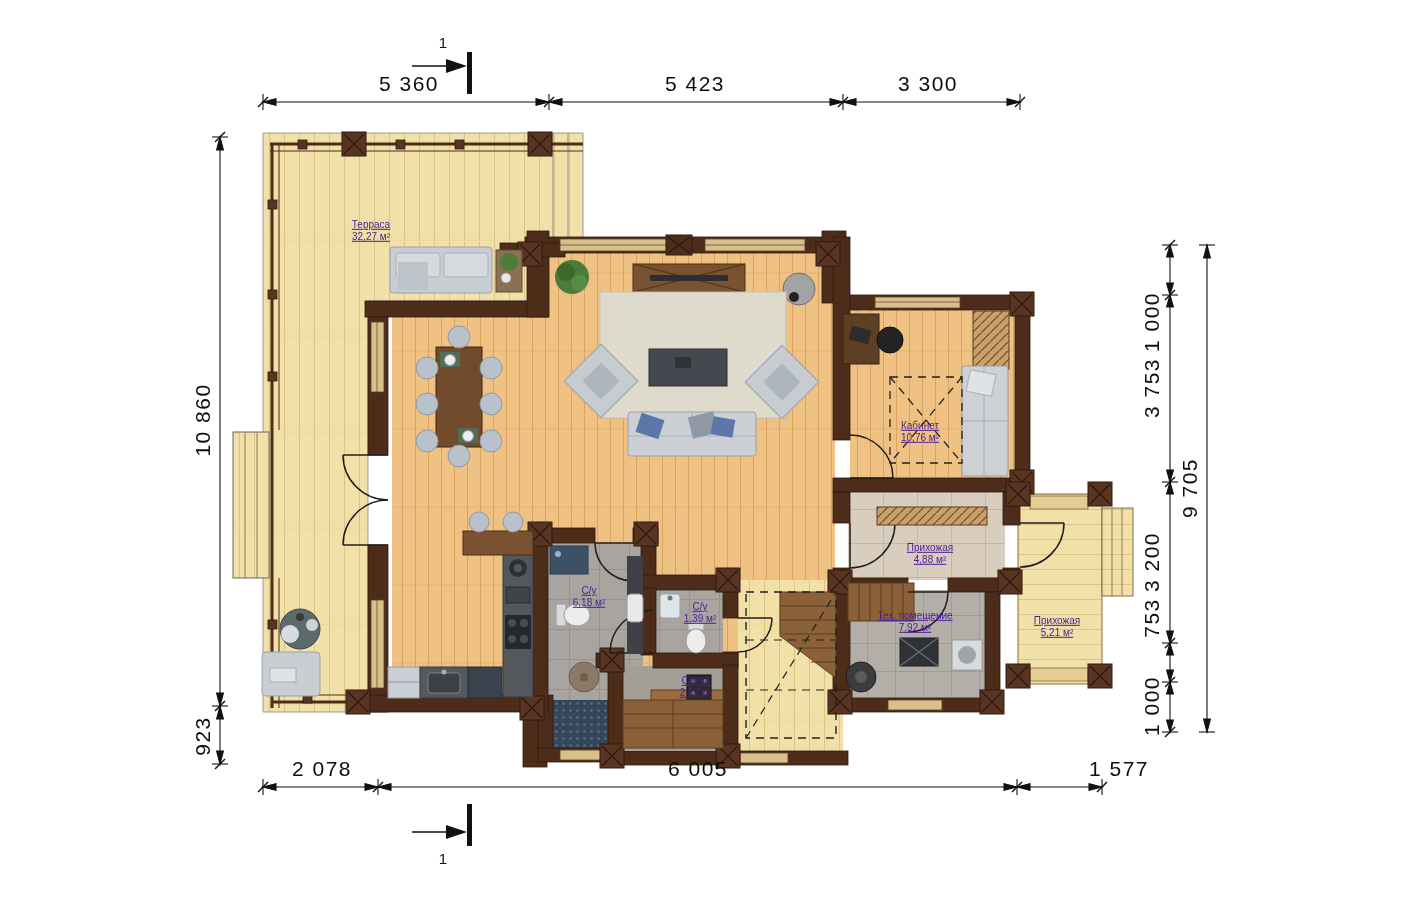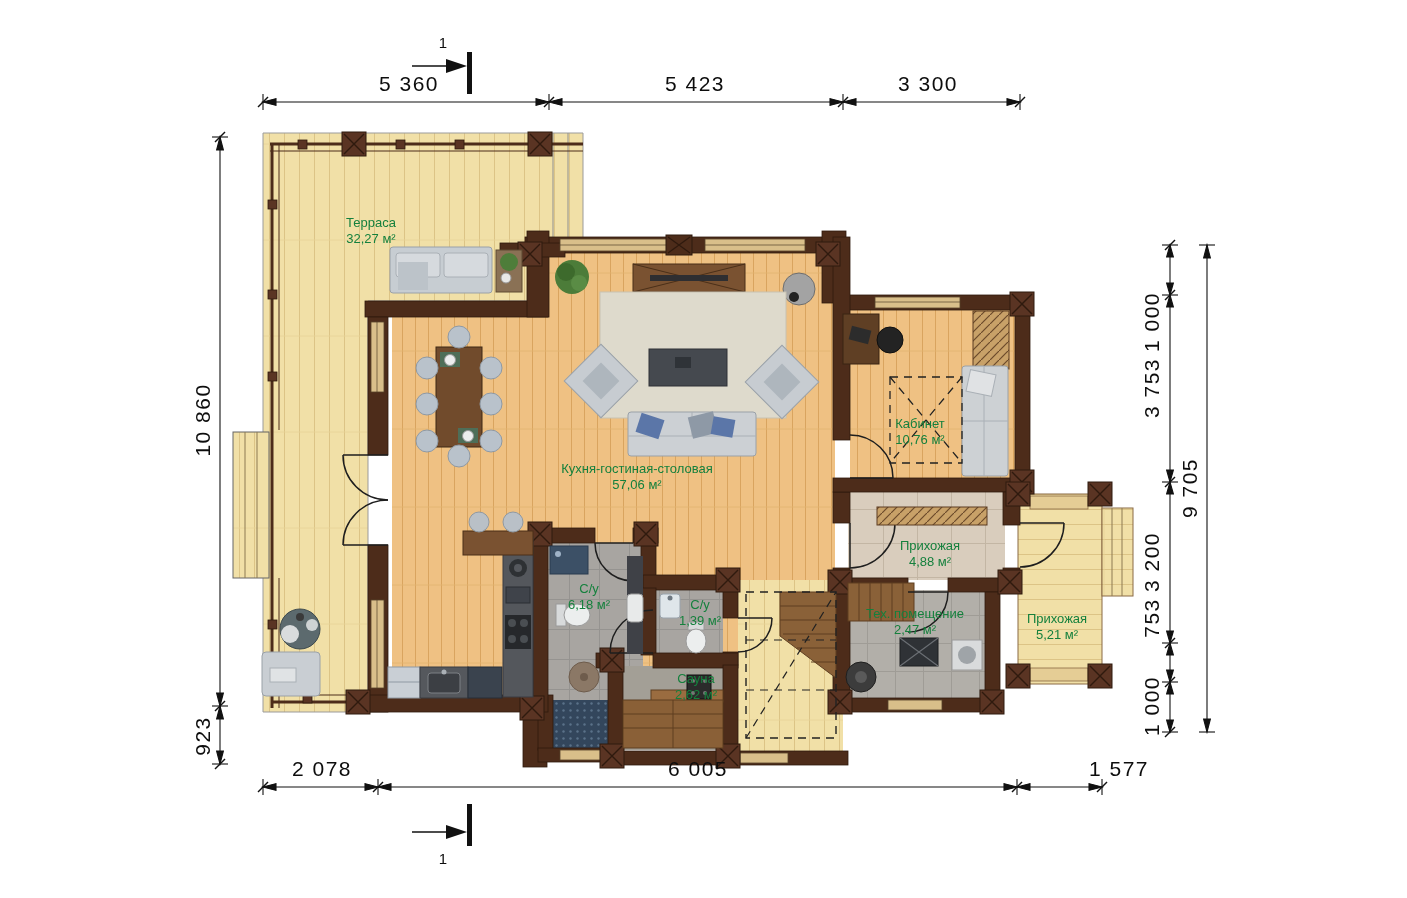--- a/index.html
+++ b/index.html
@@ -1,20 +1,20 @@
 <!DOCTYPE html>
 <html><head>
 <meta charset="utf-8">
 <style>
   html,body{margin:0;padding:0;background:#ffffff;}
   .canvas{position:relative;width:1407px;height:898px;background:#ffffff;overflow:hidden;
           font-family:"Liberation Sans",sans-serif;}
   .canvas svg{position:absolute;left:0;top:0;}
-  .lbl{position:absolute;transform:translate(-50%,-50%);text-align:center;color:#15803d;
-       font-size:13px;line-height:1.22;white-space:nowrap;}
+  .lbl{position:absolute;transform:translate(-50%,-50%);text-align:center;color:#4c1d95;
+       font-size:10px;line-height:1.22;white-space:nowrap;text-decoration:underline;}
   .lbl .ln{display:block;}
   .dim{position:absolute;transform:translate(-50%,-50%);color:#0d0d0d;font-size:21px;
        letter-spacing:1.5px;white-space:nowrap;font-weight:400;}
   .dim.v{transform:translate(-50%,-50%) rotate(-90deg);}
   .sec{position:absolute;transform:translate(-50%,-50%);color:#0d0d0d;font-size:15px;}
 </style>
 </head>
 <body>
 
 <div class="canvas">
@@ -488,24 +488,20 @@
     <rect x="467" y="804" width="5" height="42"></rect>
     <line x1="412" y1="832" x2="450" y2="832" stroke="#111" stroke-width="1.5"></line>
     <path d="M467,832 L446,825 L446,839 Z"></path>
   </g>
 </svg>
 
   <div class="lbl" style="left:371px;top:231px">
     <span class="ln">Терраса</span>
     <span class="ln">32,27 м²</span>
   </div>
-  <div class="lbl" style="left:637px;top:477px">
-    <span class="ln">Кухня-гостиная-столовая</span>
-    <span class="ln">57,06 м²</span>
-  </div>
   <div class="lbl" style="left:920px;top:432px">
     <span class="ln">Кабинет</span>
     <span class="ln">10,76 м²</span>
   </div>
   <div class="lbl" style="left:930px;top:554px">
     <span class="ln">Прихожая</span>
     <span class="ln">4,88 м²</span>
   </div>
   <div class="lbl" style="left:589px;top:597px">
     <span class="ln">С/у</span>
@@ -514,21 +510,21 @@
   <div class="lbl" style="left:700px;top:613px">
     <span class="ln">С/у</span>
     <span class="ln">1,39 м²</span>
   </div>
   <div class="lbl" style="left:696px;top:687px">
     <span class="ln">Сауна</span>
     <span class="ln">2,62 м²</span>
   </div>
   <div class="lbl" style="left:915px;top:622px">
     <span class="ln">Тех. помещение</span>
-    <span class="ln">2,47 м²</span>
+    <span class="ln">7,92 м²</span>
   </div>
   <div class="lbl" style="left:1057px;top:627px">
     <span class="ln">Прихожая</span>
     <span class="ln">5,21 м²</span>
   </div>
 
   <span class="dim" style="left:409px;top:84px">5 360</span>
   <span class="dim" style="left:695px;top:84px">5 423</span>
   <span class="dim" style="left:928px;top:84px">3 300</span>
   <span class="dim" style="left:322px;top:769px">2 078</span>

